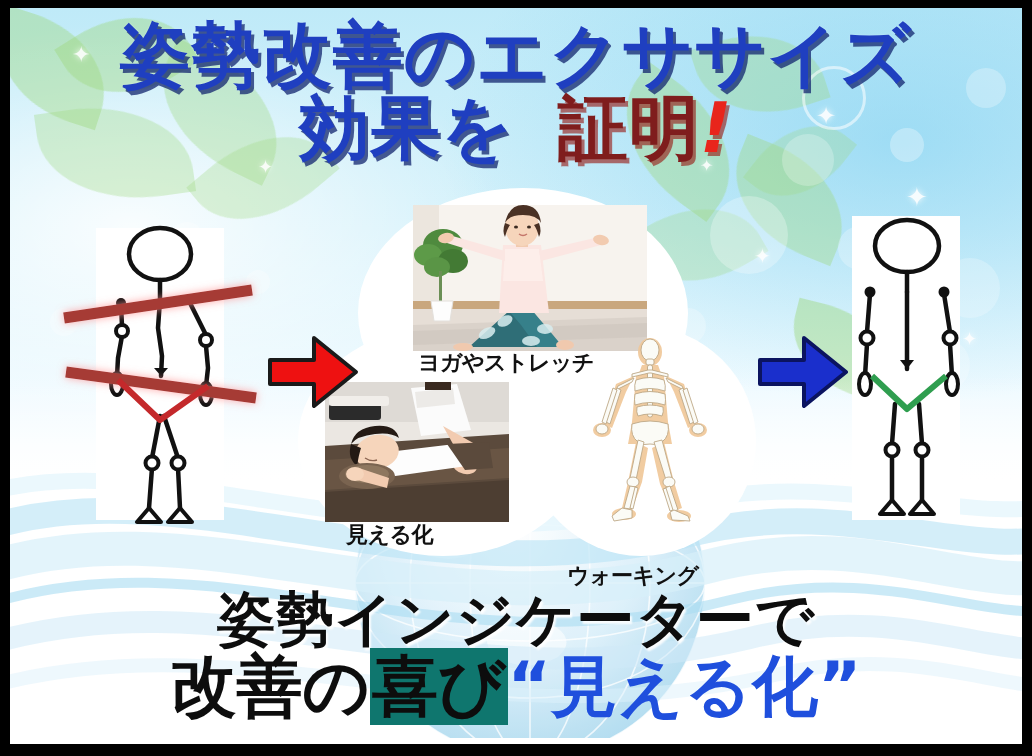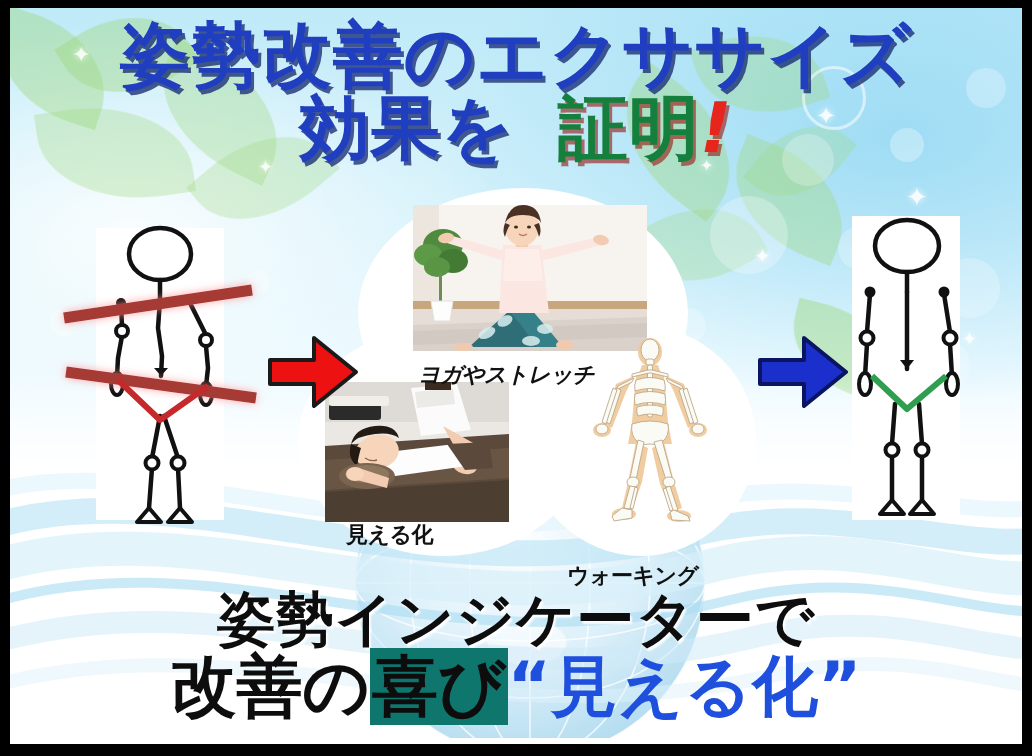--- a/index.html
+++ b/index.html
@@ -35,21 +35,21 @@
   
   .globe{position:absolute;left:330px;top:400px;width:380px;height:330px;opacity:.85;}
 
   
   .headline{position:absolute;left:0;right:0;top:12px;text-align:center;
             font-weight:700;line-height:1.02;letter-spacing:1px;z-index:30;}
   .hl1{font-size:70px;color:#1f3fc0;
        text-shadow:3px 4px 0 rgba(18,36,110,.75), 0 0 2px rgba(255,255,255,.35);}
   .hl2{font-size:70px;color:#1f3fc0;margin-top:2px;
        text-shadow:3px 4px 0 rgba(18,36,110,.75);}
-  .hl2 .proof{color:#15803d;text-shadow:3px 4px 0 rgba(150,18,12,.6);margin-left:44px;}
+  .hl2 .proof{color:#7f1d1d;text-shadow:3px 4px 0 rgba(150,18,12,.6);margin-left:44px;}
   .hl2 .bang{color:#e8251c;font-style:italic;
              text-shadow:3px 4px 0 rgba(150,18,12,.6);}
 
   
   .cloud{position:absolute;z-index:18;background:#fff;border-radius:50%;}
 
   
   .fig-card{position:absolute;background:#fff;z-index:20;}
   .fig-svg{position:absolute;z-index:22;overflow:visible;}
 
@@ -336,21 +336,21 @@
       <path d="M92 18 q4 -18 18 -18 q16 0 18 18 q-4 -8 -18 -8 q-14 0 -18 8z" fill="#4a3124"></path>
       <path d="M92 18 q-3 8 0 14 q2 -8 5 -12z" fill="#4a3124"></path>
       <path d="M126 18 q3 8 0 14 q-2 -8 -5 -12z" fill="#4a3124"></path>
       <g fill="#3a2a20">
             <ellipse cx="103" cy="22" rx="2" ry="1.6"></ellipse>
             <ellipse cx="116" cy="22" rx="2" ry="1.6"></ellipse>
           </g>
       <path d="M106 29 q4 3 8 0" stroke="#c4756a" stroke-width="1.4" fill="none"></path>
     </svg>
   </div>
-  <div class="cap" style="left:408px;top:352px;font-style:italic;">ヨガやストレッチ</div>
+  <div class="cap" style="left:408px;top:340px;">ヨガやストレッチ</div>
 
   <div class="photo" style="left:315px;top:374px;width:184px;height:140px;">
     <svg viewBox="0 0 184 140" width="184" height="140" preserveAspectRatio="none">
       <rect width="184" height="140" fill="#ebe7e2"></rect>
       <rect x="0" y="0" width="184" height="40" fill="#dedad5"></rect>
       <rect x="4" y="22" width="52" height="16" rx="3" fill="#2b2b2b"></rect>
       <rect x="4" y="14" width="60" height="10" rx="3" fill="#f1eeea"></rect>
 
       <path d="M0 64 L184 52 L184 140 L0 140 Z" fill="#5b4a3c"></path>
       <path d="M0 78 L184 66 L184 96 L0 108 Z" fill="#6d5947" opacity=".75"></path>

